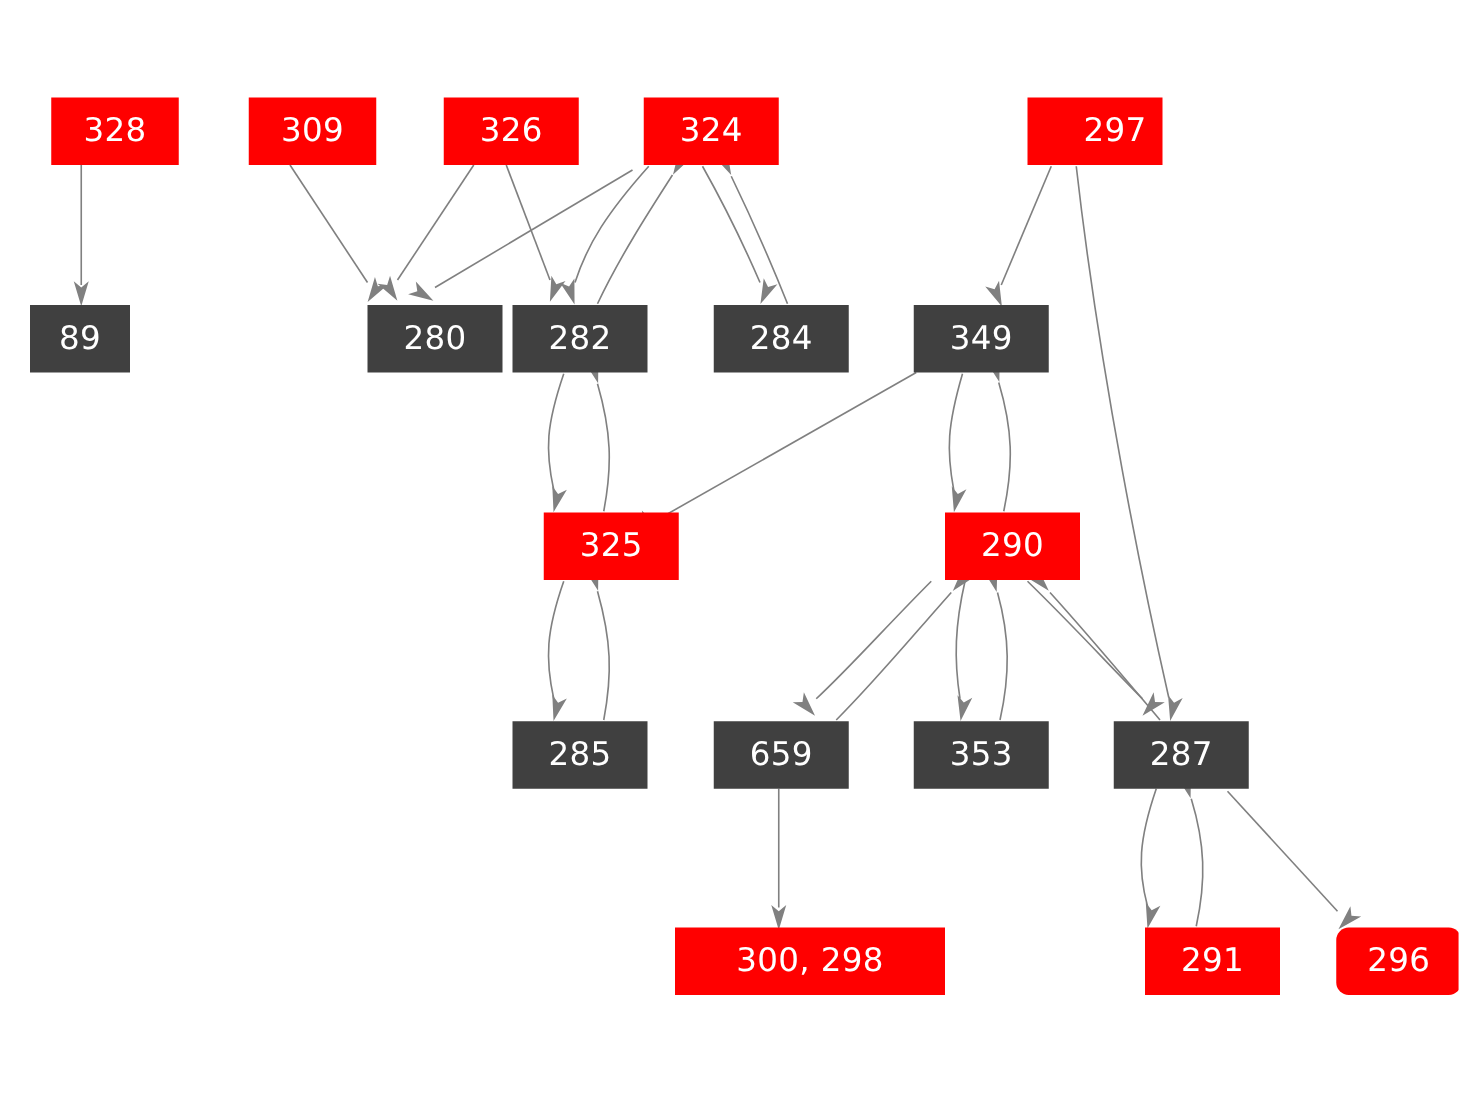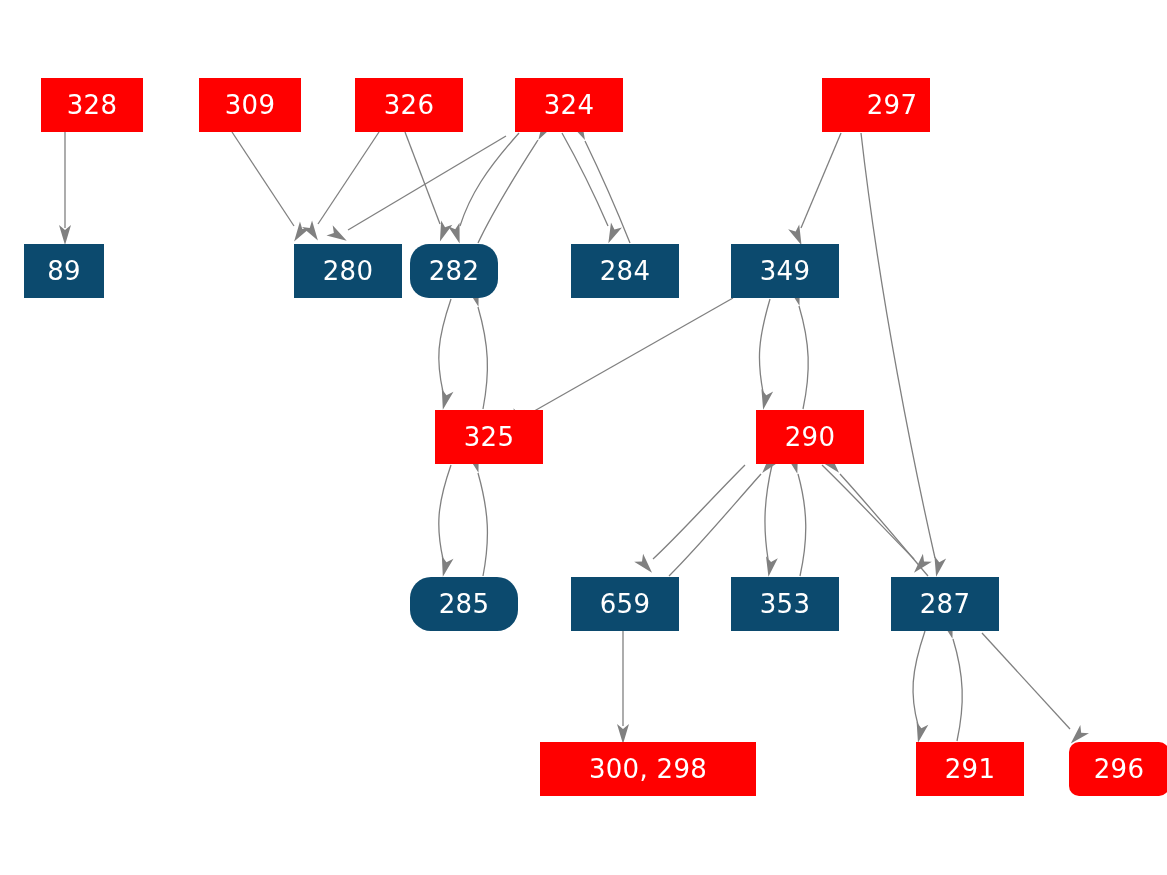--- a/index.html
+++ b/index.html
@@ -29,21 +29,21 @@
     align-items: center;
     justify-content: center;
     color: #ffffff;
     font-size: 26px;
     line-height: 1;
     letter-spacing: 0.3px;
     white-space: nowrap;
     user-select: none;
   }
   .node.red  { background: #ff0000; margin-left: 25px; }
-  .node.blue { background: #0c4a6e; }
+  .node.blue { background: #404040; }
 </style>
 </head>
 <body>
 
 <div id="canvas">
   <svg id="edge-layer" viewBox="0 0 1167 875" xmlns="http://www.w3.org/2000/svg">
       <g>
         <path d="M 65,132 L 65,228" fill="none" stroke="#808080" stroke-width="1.3"></path>
         <polygon points="0,9 -6,-11 0,-6 6,-11" fill="#808080" transform="translate(65,236) rotate(0)"></polygon>
       </g>
@@ -156,25 +156,25 @@
         <polygon points="0,9 -6,-11 0,-6 6,-11" fill="#808080" transform="translate(1077,737) rotate(44)"></polygon>
       </g>
     </svg>
 <div class="node red" style="left: 16px; top: 78px; width: 102px; height: 54px;">328</div>
     <div class="node red" style="left: 174px; top: 78px; width: 102px; height: 54px;">309</div>
     <div class="node red" style="left: 330px; top: 78px; width: 108px; height: 54px;">326</div>
     <div class="node red" style="left: 490px; top: 78px; width: 108px; height: 54px;">324</div>
     <div class="node red" style="left: 797px; top: 78px; width: 108px; height: 54px; padding-left: 32px;">297</div>
     <div class="node blue" style="left: 24px; top: 244px; width: 80px; height: 54px;">89</div>
     <div class="node blue" style="left: 250px; top: 244px; width: 108px; height: 54px; margin-left: 44px;">280</div>
-    <div class="node blue" style="left: 410px; top: 244px; width: 88px; height: 54px; border-radius: 19px;">282</div>
+    <div class="node blue" style="left: 410px; top: 244px; width: 108px; height: 54px;">282</div>
     <div class="node blue" style="left: 571px; top: 244px; width: 108px; height: 54px;">284</div>
     <div class="node blue" style="left: 731px; top: 244px; width: 108px; height: 54px;">349</div>
     <div class="node red" style="left: 410px; top: 410px; width: 108px; height: 54px;">325</div>
     <div class="node red" style="left: 731px; top: 410px; width: 108px; height: 54px;">290</div>
-    <div class="node blue" style="left: 410px; top: 577px; width: 108px; height: 54px; border-radius: 21px;">285</div>
+    <div class="node blue" style="left: 410px; top: 577px; width: 108px; height: 54px;">285</div>
     <div class="node blue" style="left: 571px; top: 577px; width: 108px; height: 54px;">659</div>
     <div class="node blue" style="left: 731px; top: 577px; width: 108px; height: 54px;">353</div>
     <div class="node blue" style="left: 891px; top: 577px; width: 108px; height: 54px;">287</div>
     <div class="node red" style="left: 515px; top: 742px; width: 216px; height: 54px;">300, 298</div>
     <div class="node red" style="left: 891px; top: 742px; width: 108px; height: 54px;">291</div>
     <div class="node red" style="left: 1044px; top: 742px; width: 100px; height: 54px; border-radius: 10px;">296</div>
   </div>
 
 </body></html>

